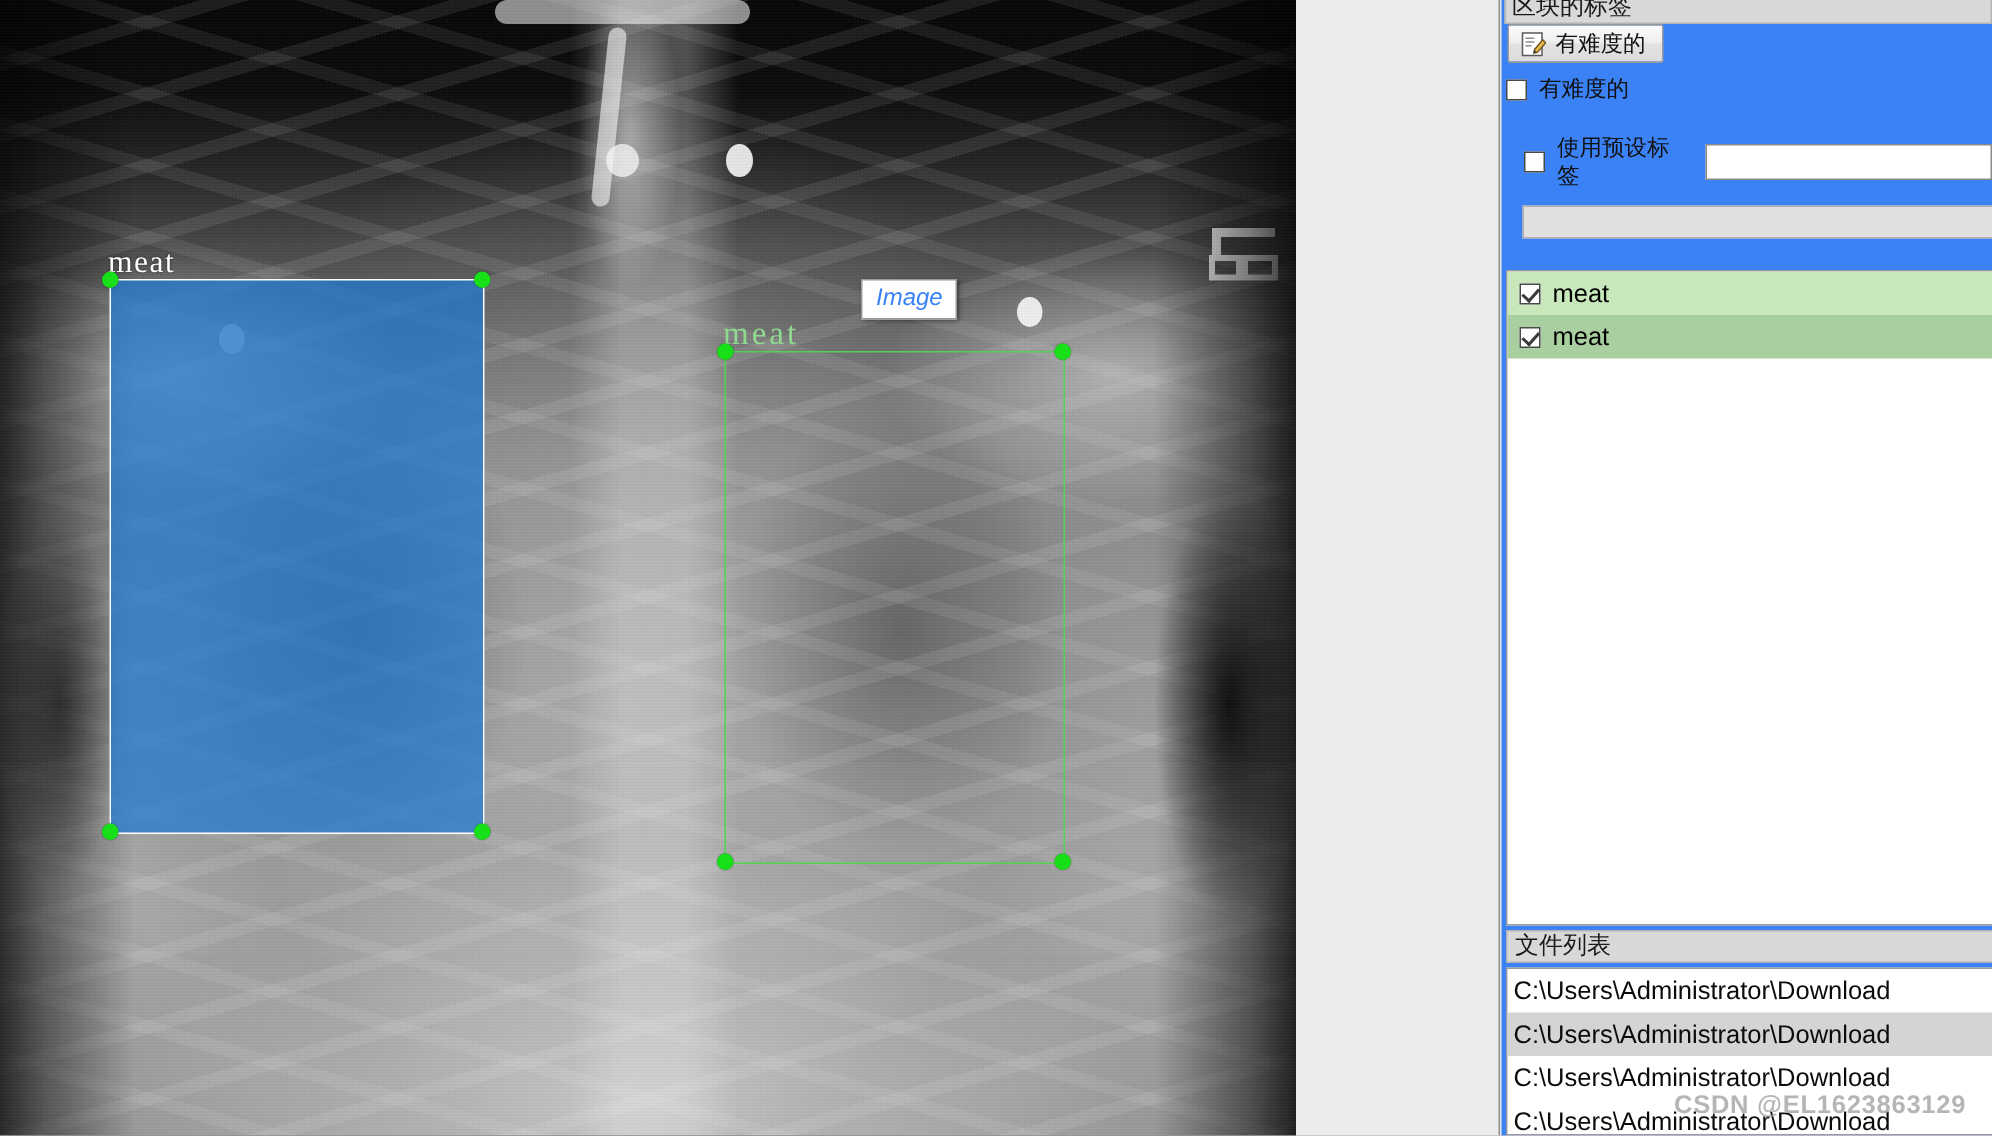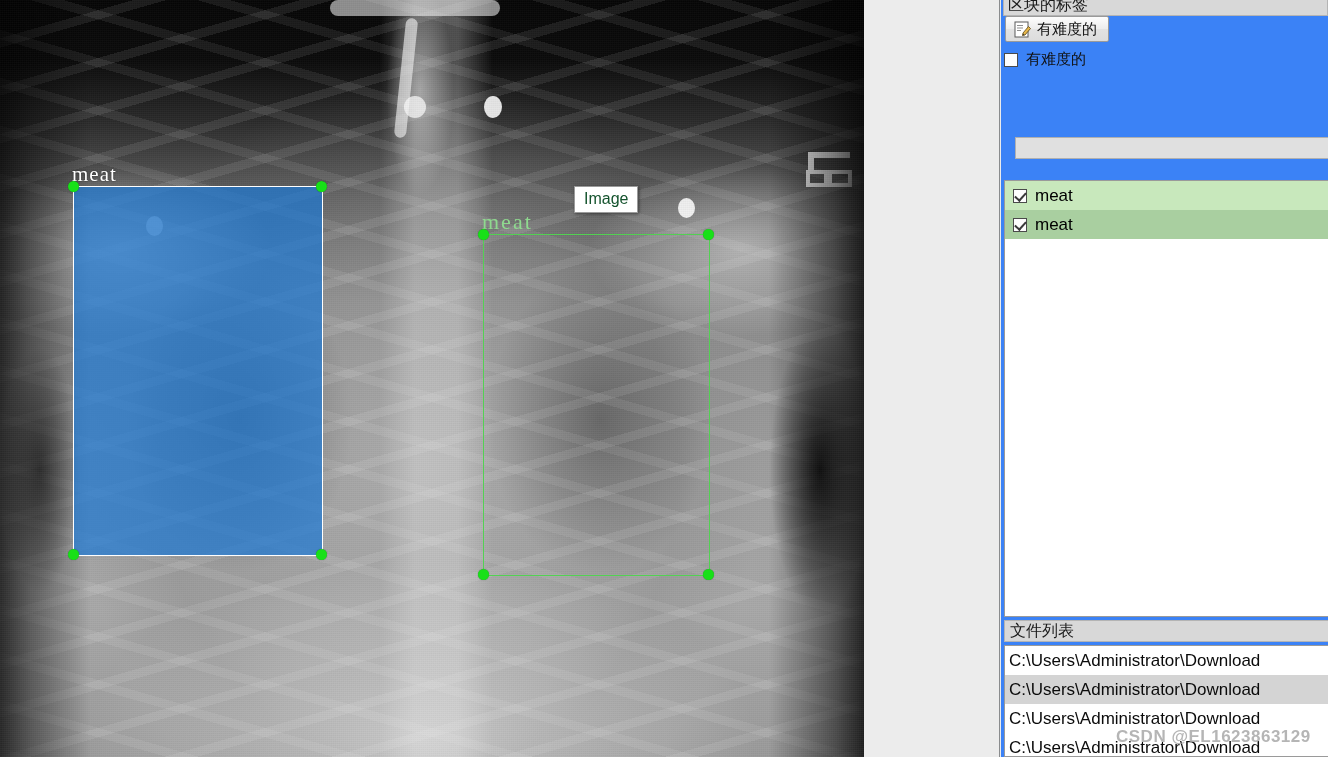--- a/index.html
+++ b/index.html
@@ -136,22 +136,23 @@
 
   
   #image-tooltip {
     position: absolute;
     left: 574px; top: 186px;
     padding: 3px 9px 4px;
     background: #ffffff;
     border: 1px solid #9b9b9b;
     box-shadow: 1px 1px 3px rgba(0,0,0,0.45);
     font-size: 16px;
-    color: #14532d;
+    color: #3b82f6;
     font-family: "Liberation Sans", sans-serif;
+    font-style: italic;
   }
 
   
   #middle-gap {
     position: absolute;
     left: 864px; top: 0;
     width: 136px; height: 757px;
     background: #ececec;
     border-right: 1px solid #8a8c8e;
   }
@@ -374,20 +375,25 @@
         </svg>
       </span>
       <span>有难度的</span>
     </div>
 
     <div id="difficult-row">
       <span class="cb"></span>
       <span>有难度的</span>
     </div>
 
+    <div id="preset-row">
+      <span class="cb"></span>
+      <span>使用预设标签</span>
+      <input id="preset-input" type="text" placeholder="" style="">
+    </div>
 
     <div id="secondary-combo"></div>
 
     <div id="label-list">
       <div class="label-item" style="background:#c8e8bc;">
         <span class="cb checked"></span>
         <span>meat</span>
       </div>
       <div class="label-item" style="background:#a9cfa0;">
         <span class="cb checked"></span>

